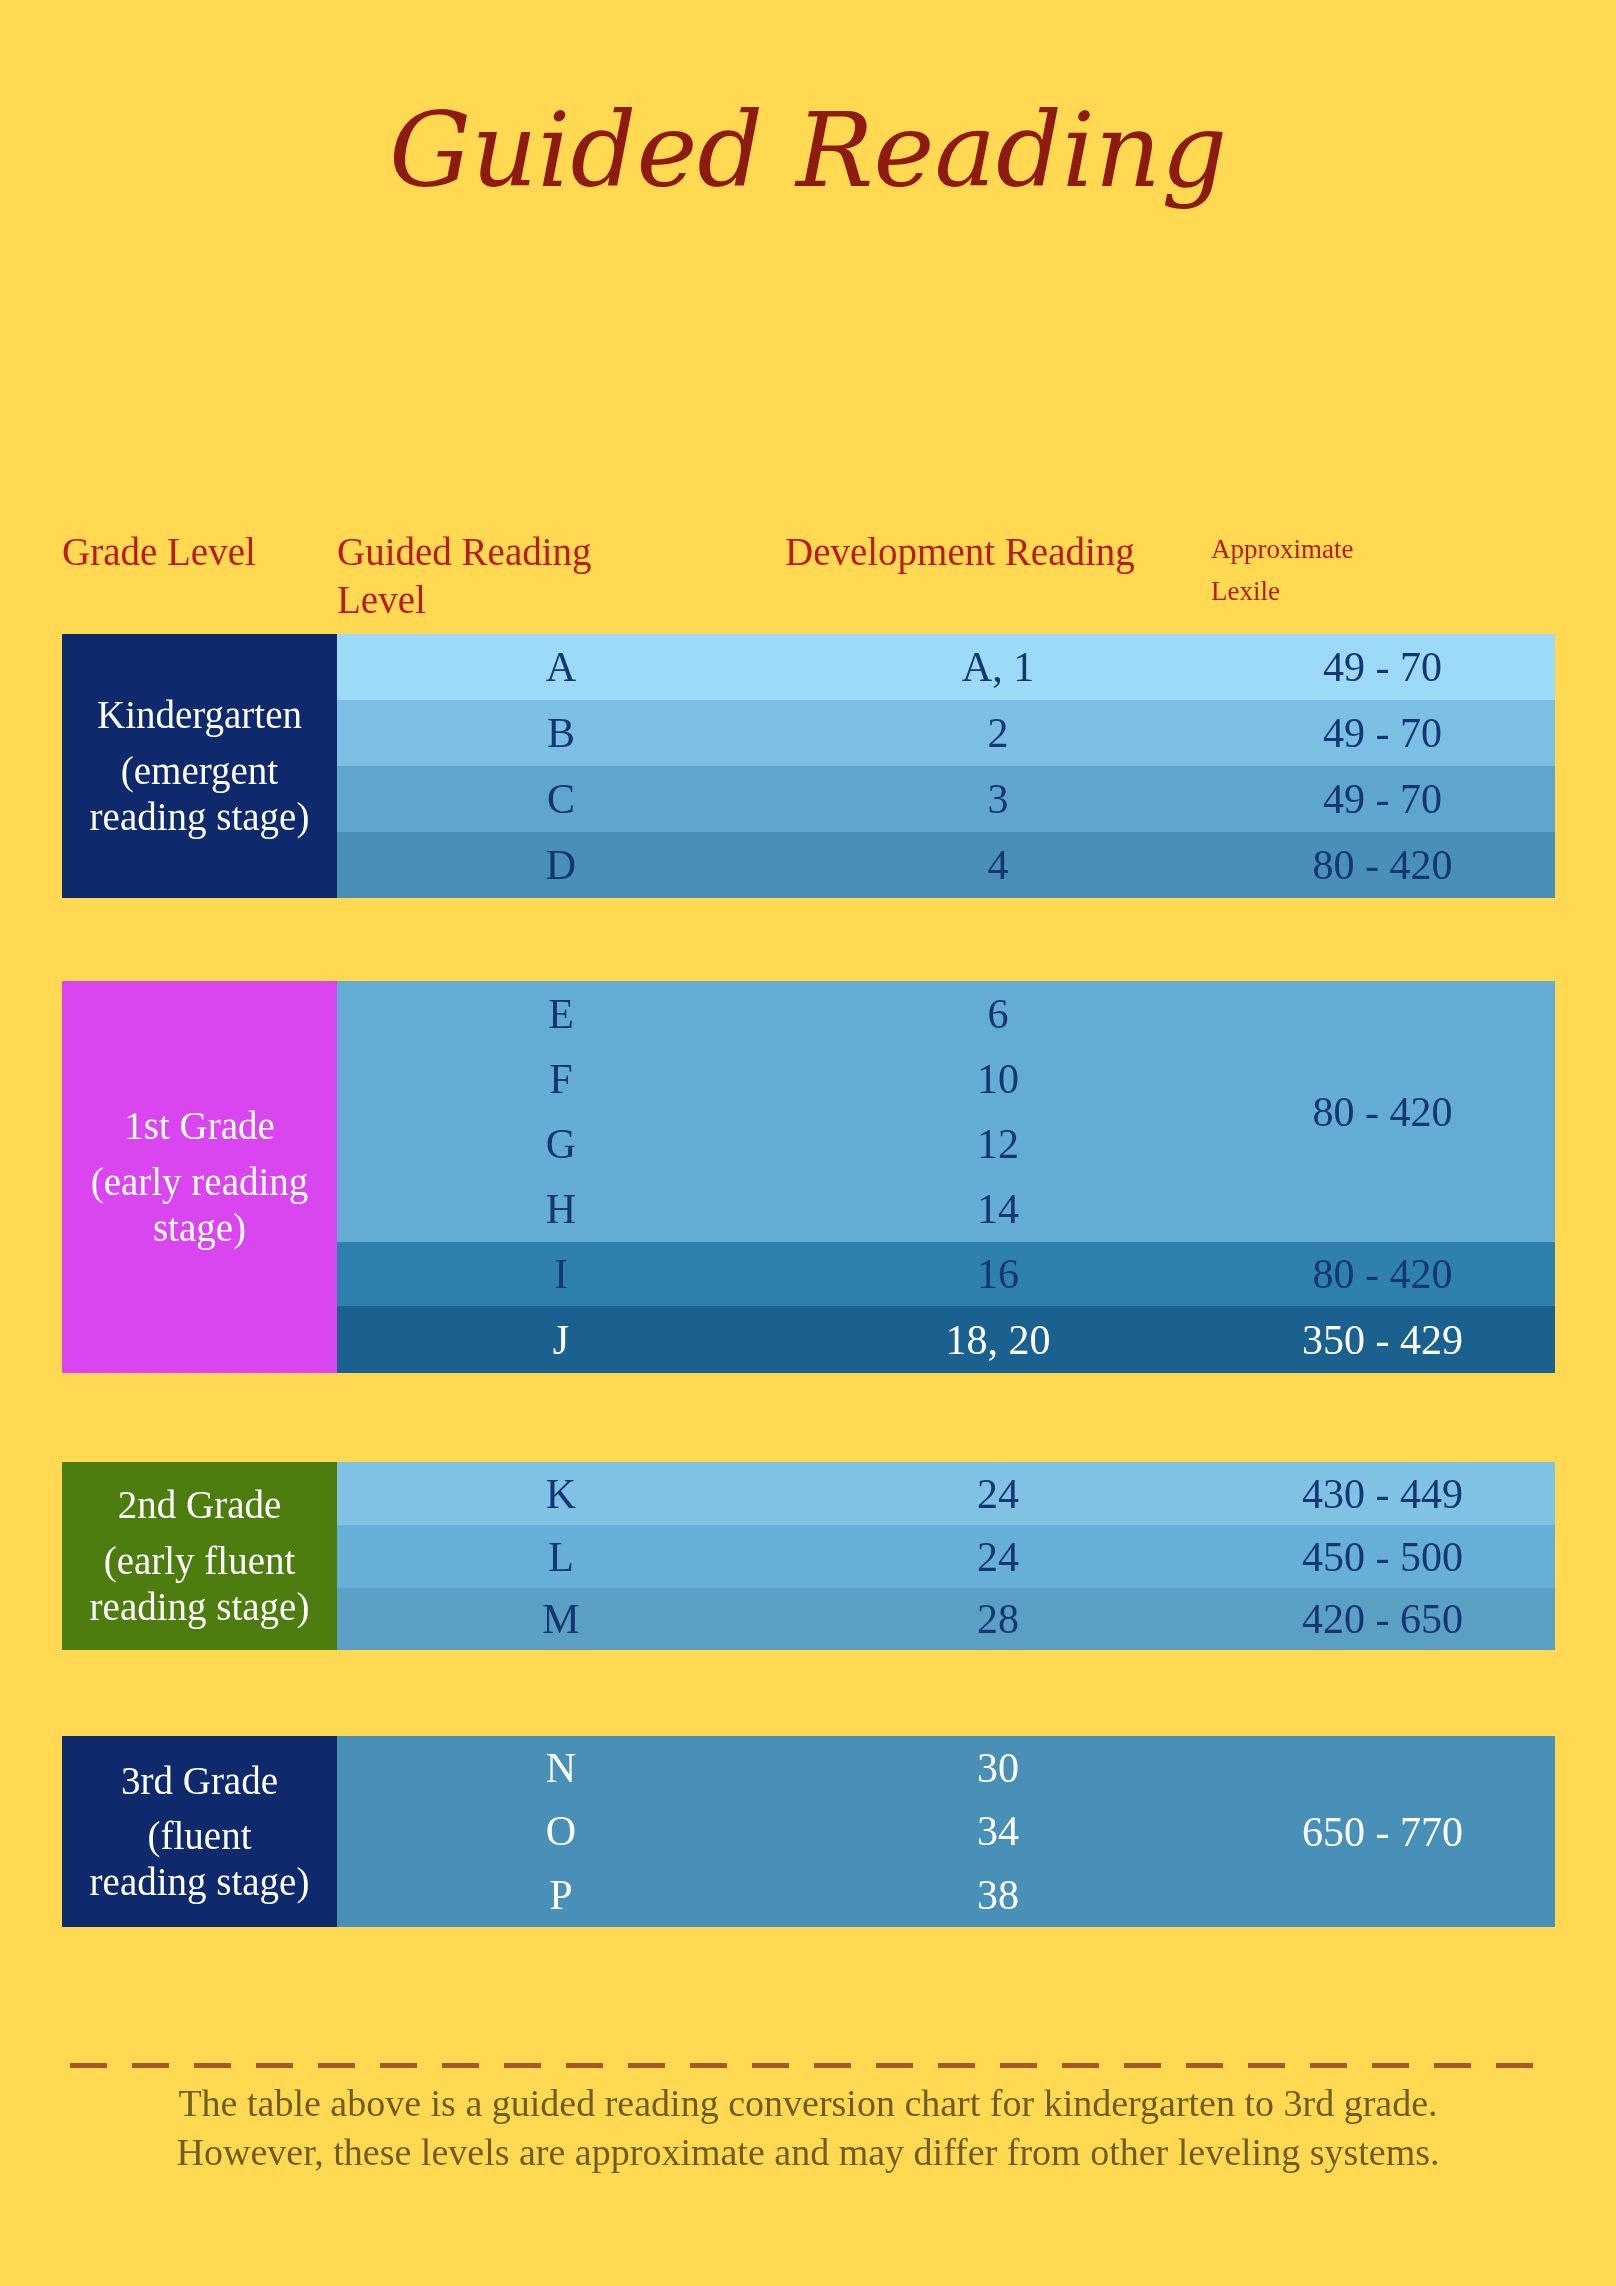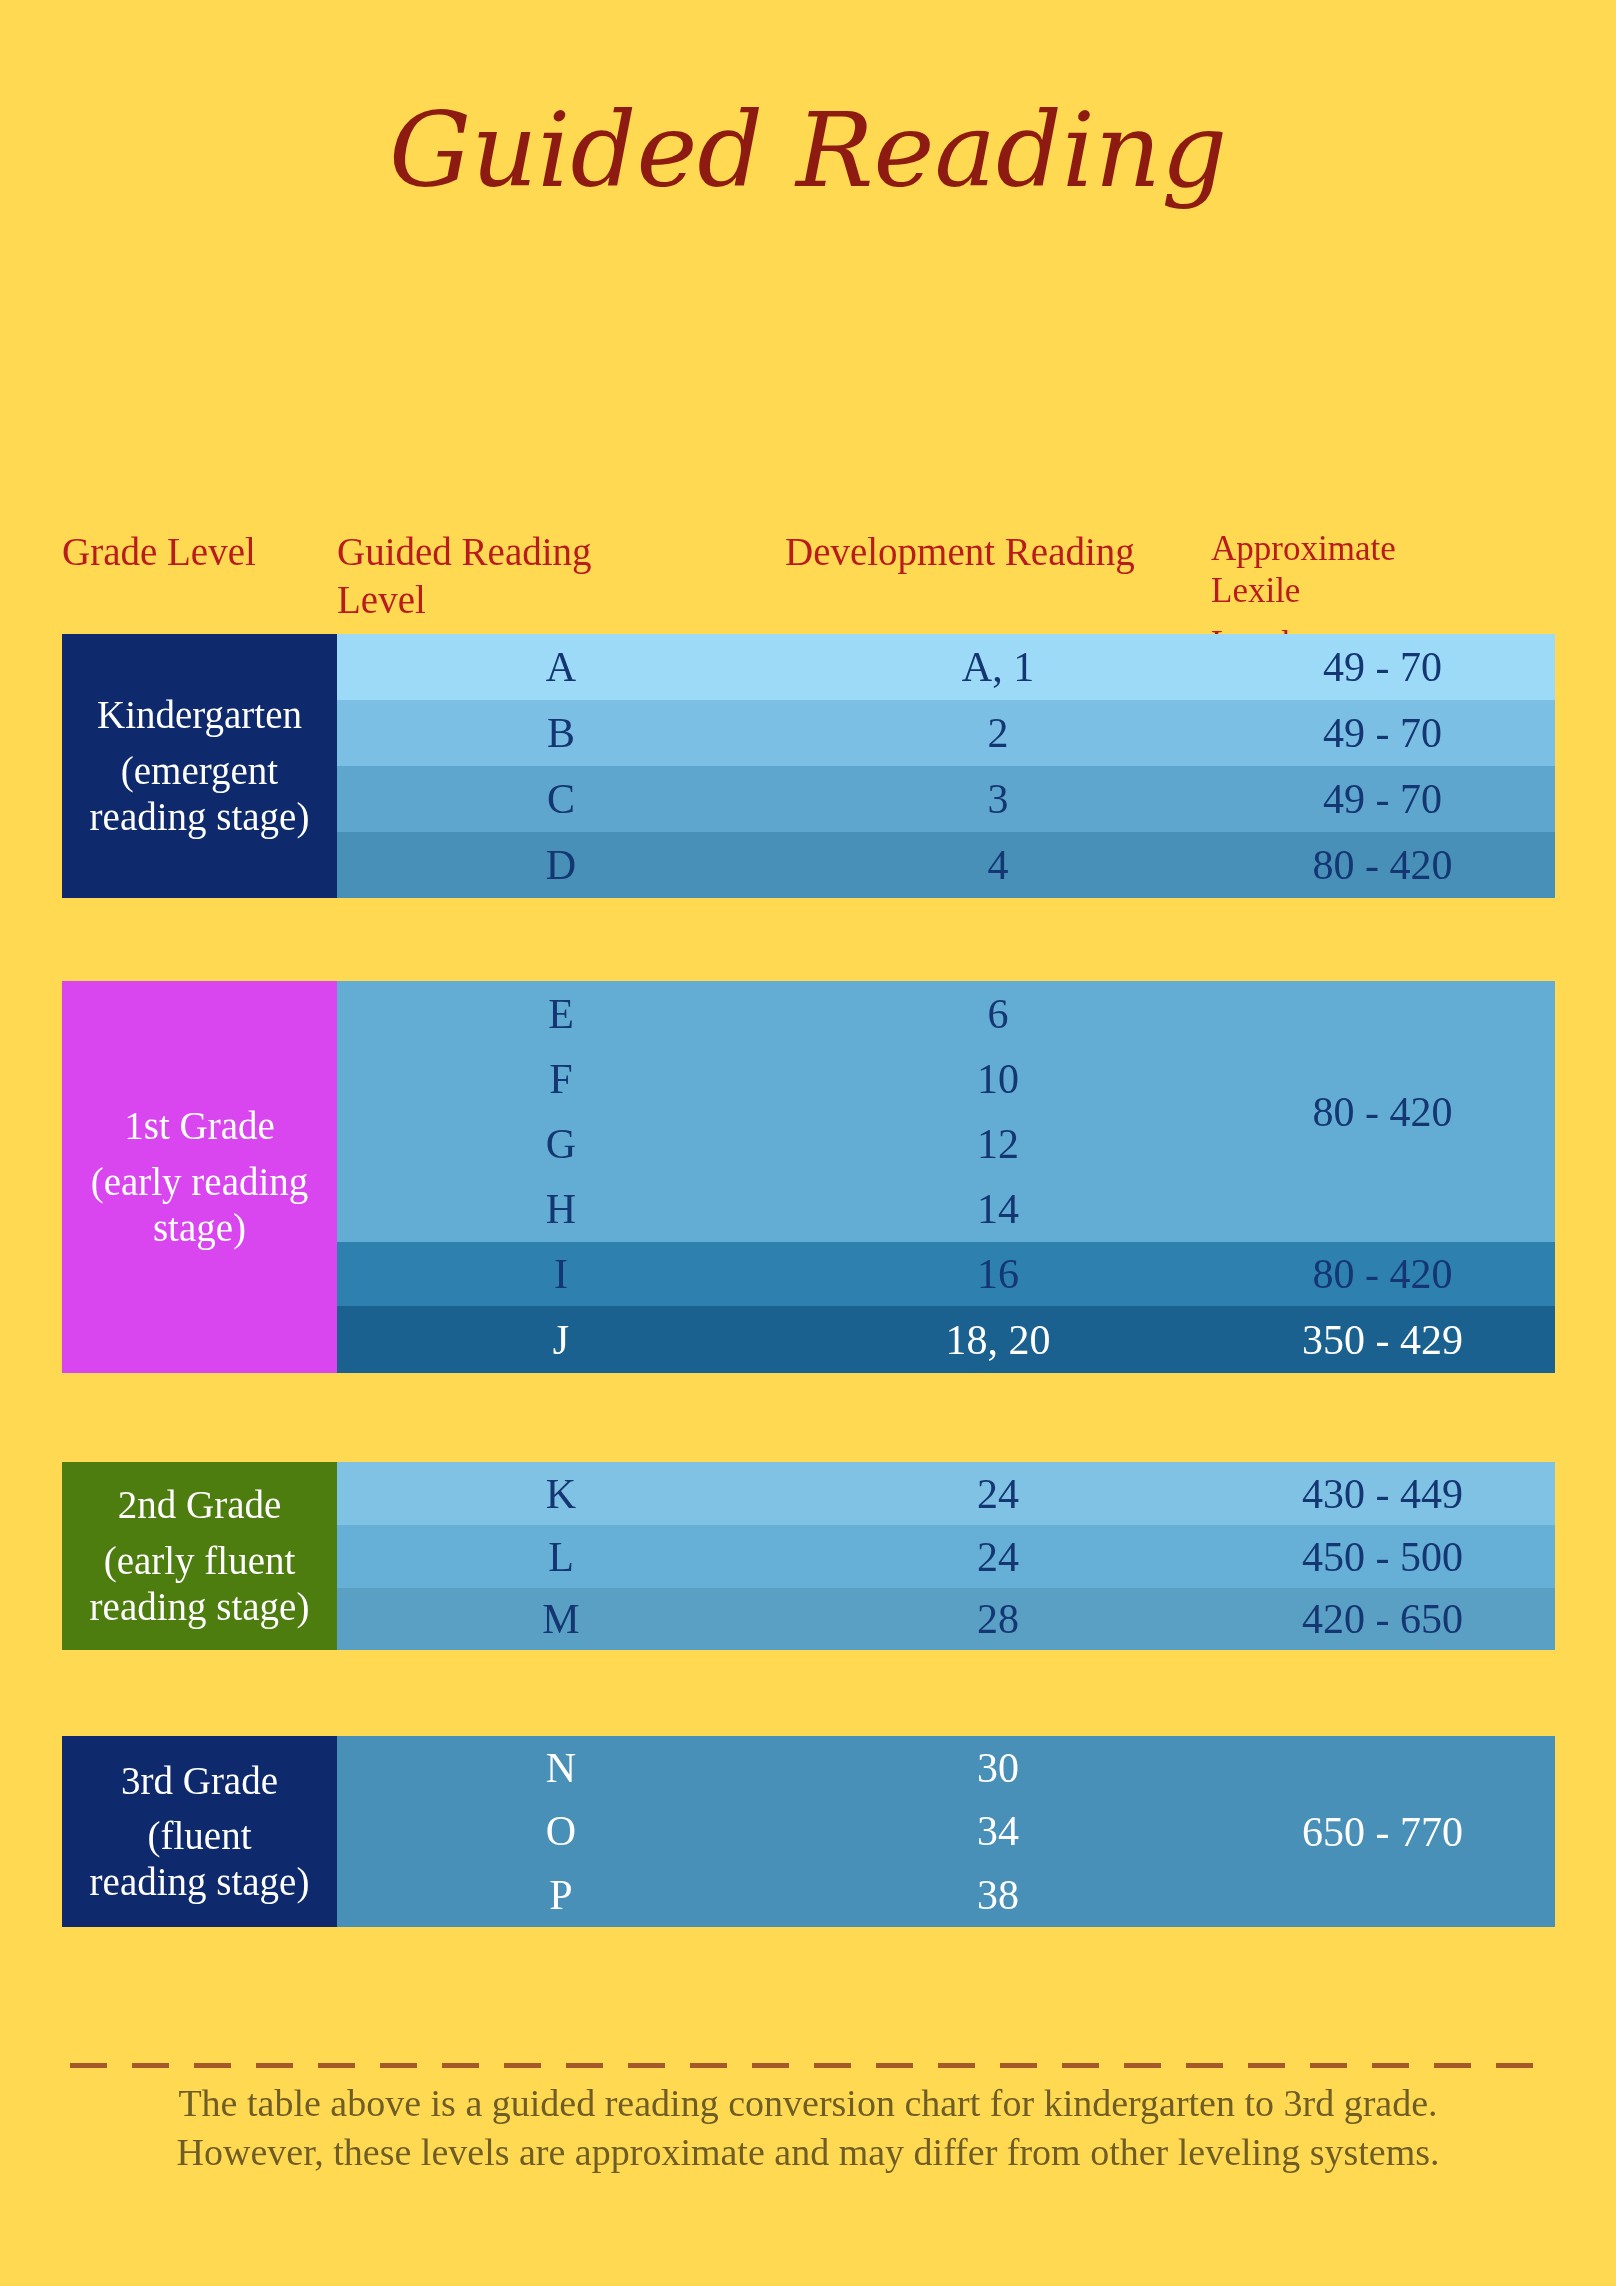--- a/index.html
+++ b/index.html
@@ -14,21 +14,21 @@
     font-size:103px;line-height:165px;color:#8E1B11;
   }
   .title span{display:block;}
   
   .headers{
     position:absolute;top:492px;left:62px;width:1493px;
     display:grid;grid-template-columns:275px 448px 426px 343px;
     color:#b91c1c;font-size:39px;line-height:48px;margin-top:36px;
   }
   .hdr span{display:block;}
-  .hdr-lexile{font-size:35px;line-height:42px;}
+  .hdr-lexile{font-size:27px;line-height:42px;}
   .hdr-lexile .extra-gap{margin-top:11px;}
   
   .table{position:absolute;left:62px;top:634px;width:1493px;}
   .block{display:flex;}
   .block-1{margin-bottom:83px;}
   .block-2{margin-bottom:89px;}
   .block-3{margin-bottom:86px;}
   .grade{
     width:275px;color:#FFFFFF;display:flex;flex-direction:column;
     justify-content:center;align-items:center;text-align:center;

